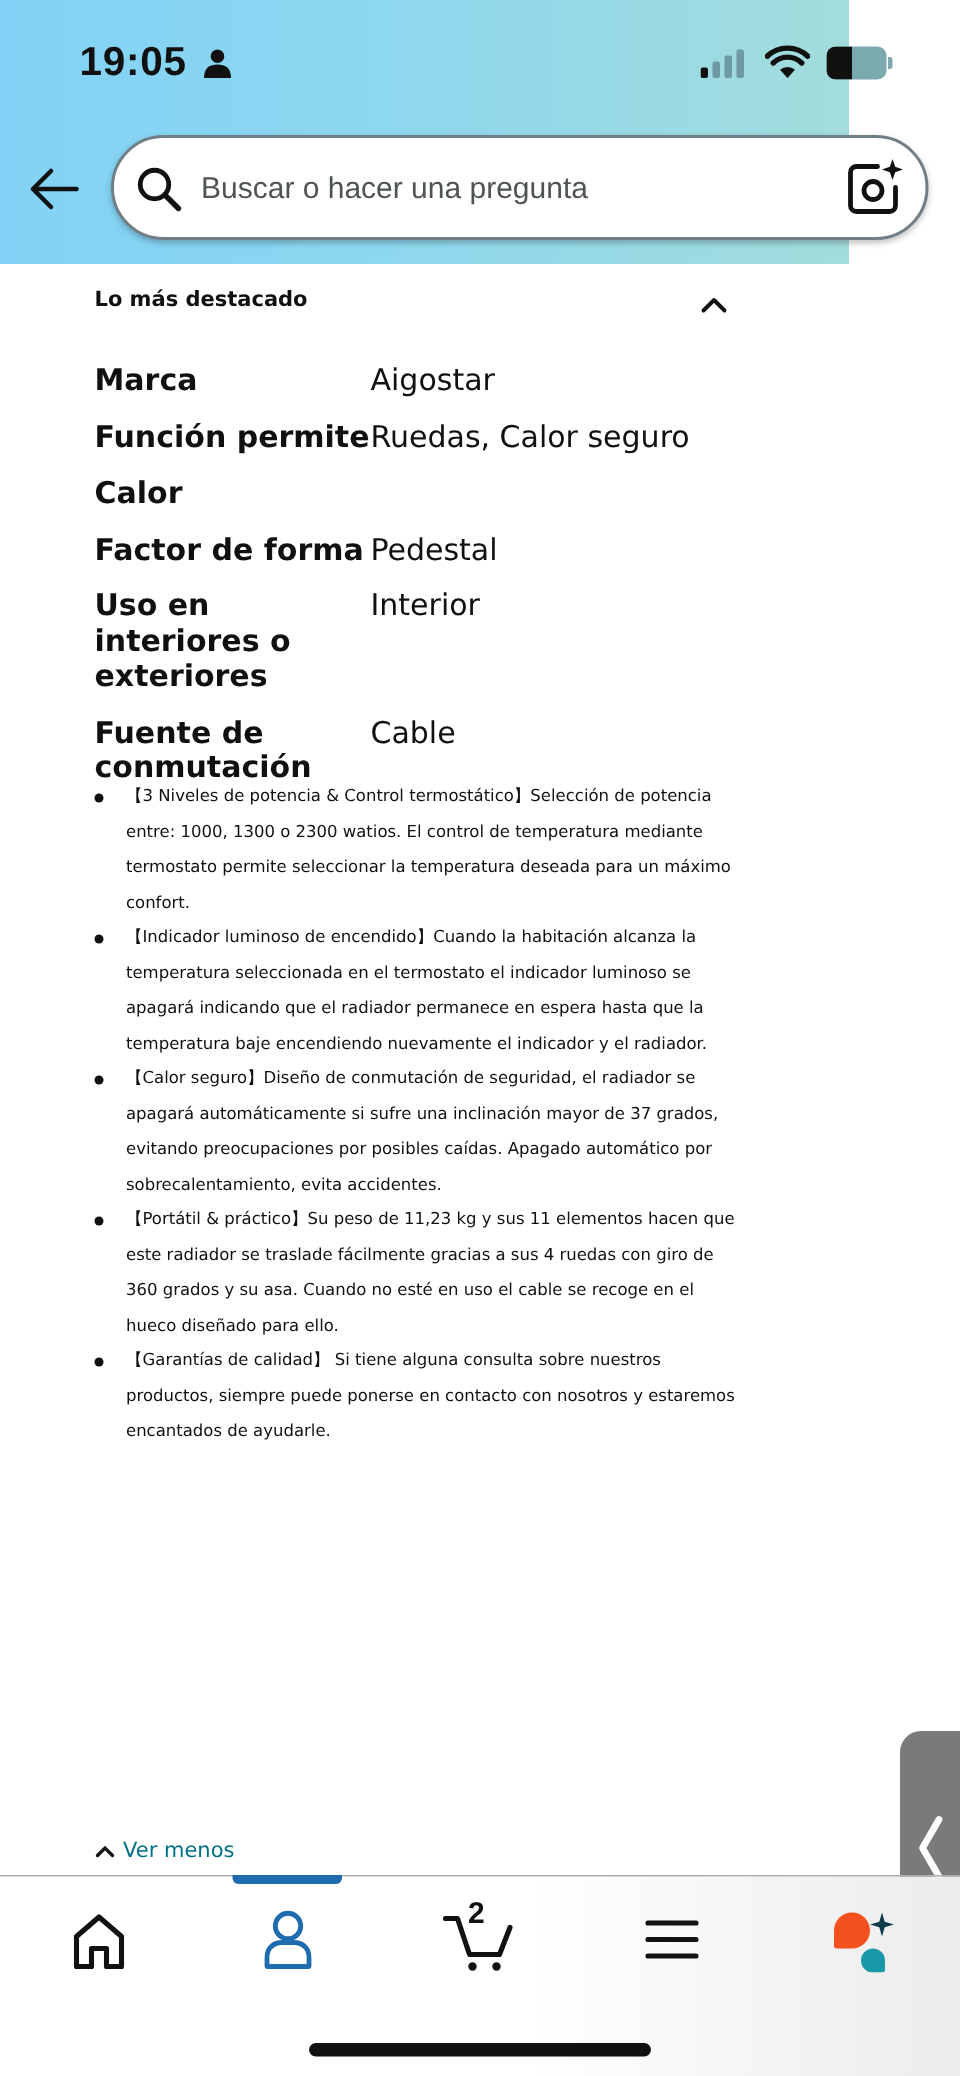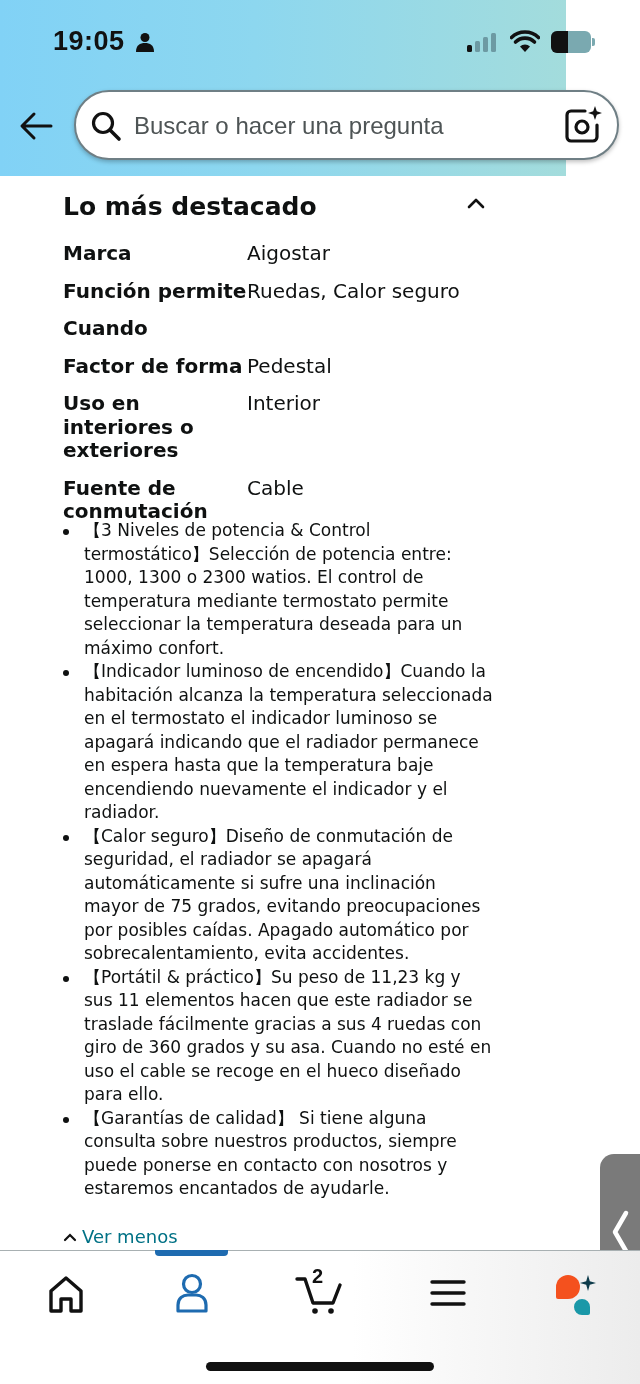--- a/index.html
+++ b/index.html
@@ -24,39 +24,39 @@
     .back-btn { position: absolute; left: 18px; top: 110px; width: 36px; height: 32px; cursor: pointer; }
     .search-box {
       position: absolute; left: 74px; top: 90px; width: 545px; height: 70px;
       background: #fff; border-radius: 35px; border: 2px solid #6f7f85;
       box-shadow: 0 2px 4px rgba(0,0,0,0.25);
     }
     .search-icon { position: absolute; left: 14px; top: 18px; width: 32px; height: 32px; }
     .search-input {
       position: absolute; left: 58px; top: 14px; width: 420px; height: 40px;
       border: none; outline: none; background: transparent;
-      font-family: "Liberation Sans", sans-serif; font-size: 24px; color: #a21caf;
+      font-family: "Liberation Sans", sans-serif; font-size: 20px; color: #a21caf;
     }
     .search-input::placeholder { color: #4e5455; }
     .camera-icon { position: absolute; right: 14px; top: 13px; width: 40px; height: 40px; cursor: pointer; }
 
     .content { position: absolute; left: 0; top: 176px; width: 640px; height: 1074px; background: #fff; }
-    .section-title { position: absolute; left: 63px; top: 16px; font-size: 25px; font-weight: bold; color: #0f1111; }
+    .section-title { position: absolute; left: 63px; top: 16px; font-size: 14px; font-weight: bold; color: #0f1111; }
     .collapse-icon { position: absolute; left: 464px; top: 18px; width: 24px; height: 18px; cursor: pointer; }
 
     .spec-table { position: absolute; left: 63px; top: 66px; width: 430px; }
     .spec-row { display: flex; font-size: 20px; line-height: 23.5px; margin-bottom: 14px; }
     .spec-key { width: 184px; font-weight: bold; color: #0f1111; }
     .spec-val { flex: 1; color: #0f1111; }
 
     .bullets { position: absolute; left: 63px; top: 343px; width: 430px; list-style: none; }
-    .bullet { position: relative; padding-left: 21px; font-size: 17px; line-height: 23.5px; color: #0f1111; margin-bottom: 0px; }
+    .bullet { position: relative; padding-left: 21px; font-size: 11px; line-height: 23.5px; color: #0f1111; margin-bottom: 0px; }
     .bullet-dot { position: absolute; left: 0; top: 10px; width: 6px; height: 6px; border-radius: 50%; background: #0f1111; }
 
-    .see-less { position: absolute; left: 63px; top: 1050px; font-size: 18px; color: #007185; cursor: pointer; display: flex; align-items: center; }
+    .see-less { position: absolute; left: 63px; top: 1050px; font-size: 14px; color: #007185; cursor: pointer; display: flex; align-items: center; }
     .see-less svg { margin-right: 5px; }
 
     .bottom-nav {
       position: absolute; left: 0; top: 1250px; width: 640px; height: 134px;
       background: linear-gradient(90deg, #ffffff 0%, #ffffff 55%, #ececec 100%);
       border-top: 1px solid #a8b0b2;
     }
     .nav-indicator { position: absolute; left: 155px; top: -1px; width: 73px; height: 6px; background: #1e6bb0; border-radius: 0 0 4px 4px; }
     .nav-item { position: absolute; top: 20px; width: 48px; height: 44px; cursor: pointer; }
     .nav-home { left: 42px; }
@@ -130,21 +130,21 @@
   <div class="spec-table">
     <div class="spec-row">
       <div class="spec-key">Marca</div>
       <div class="spec-val">Aigostar</div>
     </div>
     <div class="spec-row">
       <div class="spec-key">Función permite</div>
       <div class="spec-val">Ruedas, Calor seguro</div>
     </div>
     <div class="spec-row">
-      <div class="spec-key">Cuando</div>
+      <div class="spec-key">Calor</div>
     </div>
     <div class="spec-row">
       <div class="spec-key">Factor de forma</div>
       <div class="spec-val">Pedestal</div>
     </div>
     <div class="spec-row">
       <div class="spec-key">Uso en interiores o exteriores</div>
       <div class="spec-val">Interior</div>
     </div>
     <div class="spec-row">
@@ -157,21 +157,21 @@
     <li class="bullet">
       <span class="bullet-dot"></span>
       <span>【3 Niveles de potencia &amp; Control termostático】Selección de potencia entre: 1000, 1300 o 2300 watios. El control de temperatura mediante termostato permite seleccionar la temperatura deseada para un máximo confort.</span>
     </li>
     <li class="bullet">
       <span class="bullet-dot"></span>
       <span>【Indicador luminoso de encendido】Cuando la habitación alcanza la temperatura seleccionada en el termostato el indicador luminoso se apagará indicando que el radiador permanece en espera hasta que la temperatura baje encendiendo nuevamente el indicador y el radiador.</span>
     </li>
     <li class="bullet">
       <span class="bullet-dot"></span>
-      <span>【Calor seguro】Diseño de conmutación de seguridad, el radiador se apagará automáticamente si sufre una inclinación mayor de 75 grados, evitando preocupaciones por posibles caídas. Apagado automático por sobrecalentamiento, evita accidentes.</span>
+      <span>【Calor seguro】Diseño de conmutación de seguridad, el radiador se apagará automáticamente si sufre una inclinación mayor de 37 grados, evitando preocupaciones por posibles caídas. Apagado automático por sobrecalentamiento, evita accidentes.</span>
     </li>
     <li class="bullet">
       <span class="bullet-dot"></span>
       <span>【Portátil &amp; práctico】Su peso de 11,23 kg y sus 11 elementos hacen que este radiador se traslade fácilmente gracias a sus 4 ruedas con giro de 360 grados y su asa. Cuando no esté en uso el cable se recoge en el hueco diseñado para ello.</span>
     </li>
     <li class="bullet">
       <span class="bullet-dot"></span>
       <span>【Garantías de calidad】 Si tiene alguna consulta sobre nuestros productos, siempre puede ponerse en contacto con nosotros y estaremos encantados de ayudarle.</span>
     </li>
   </ul>

